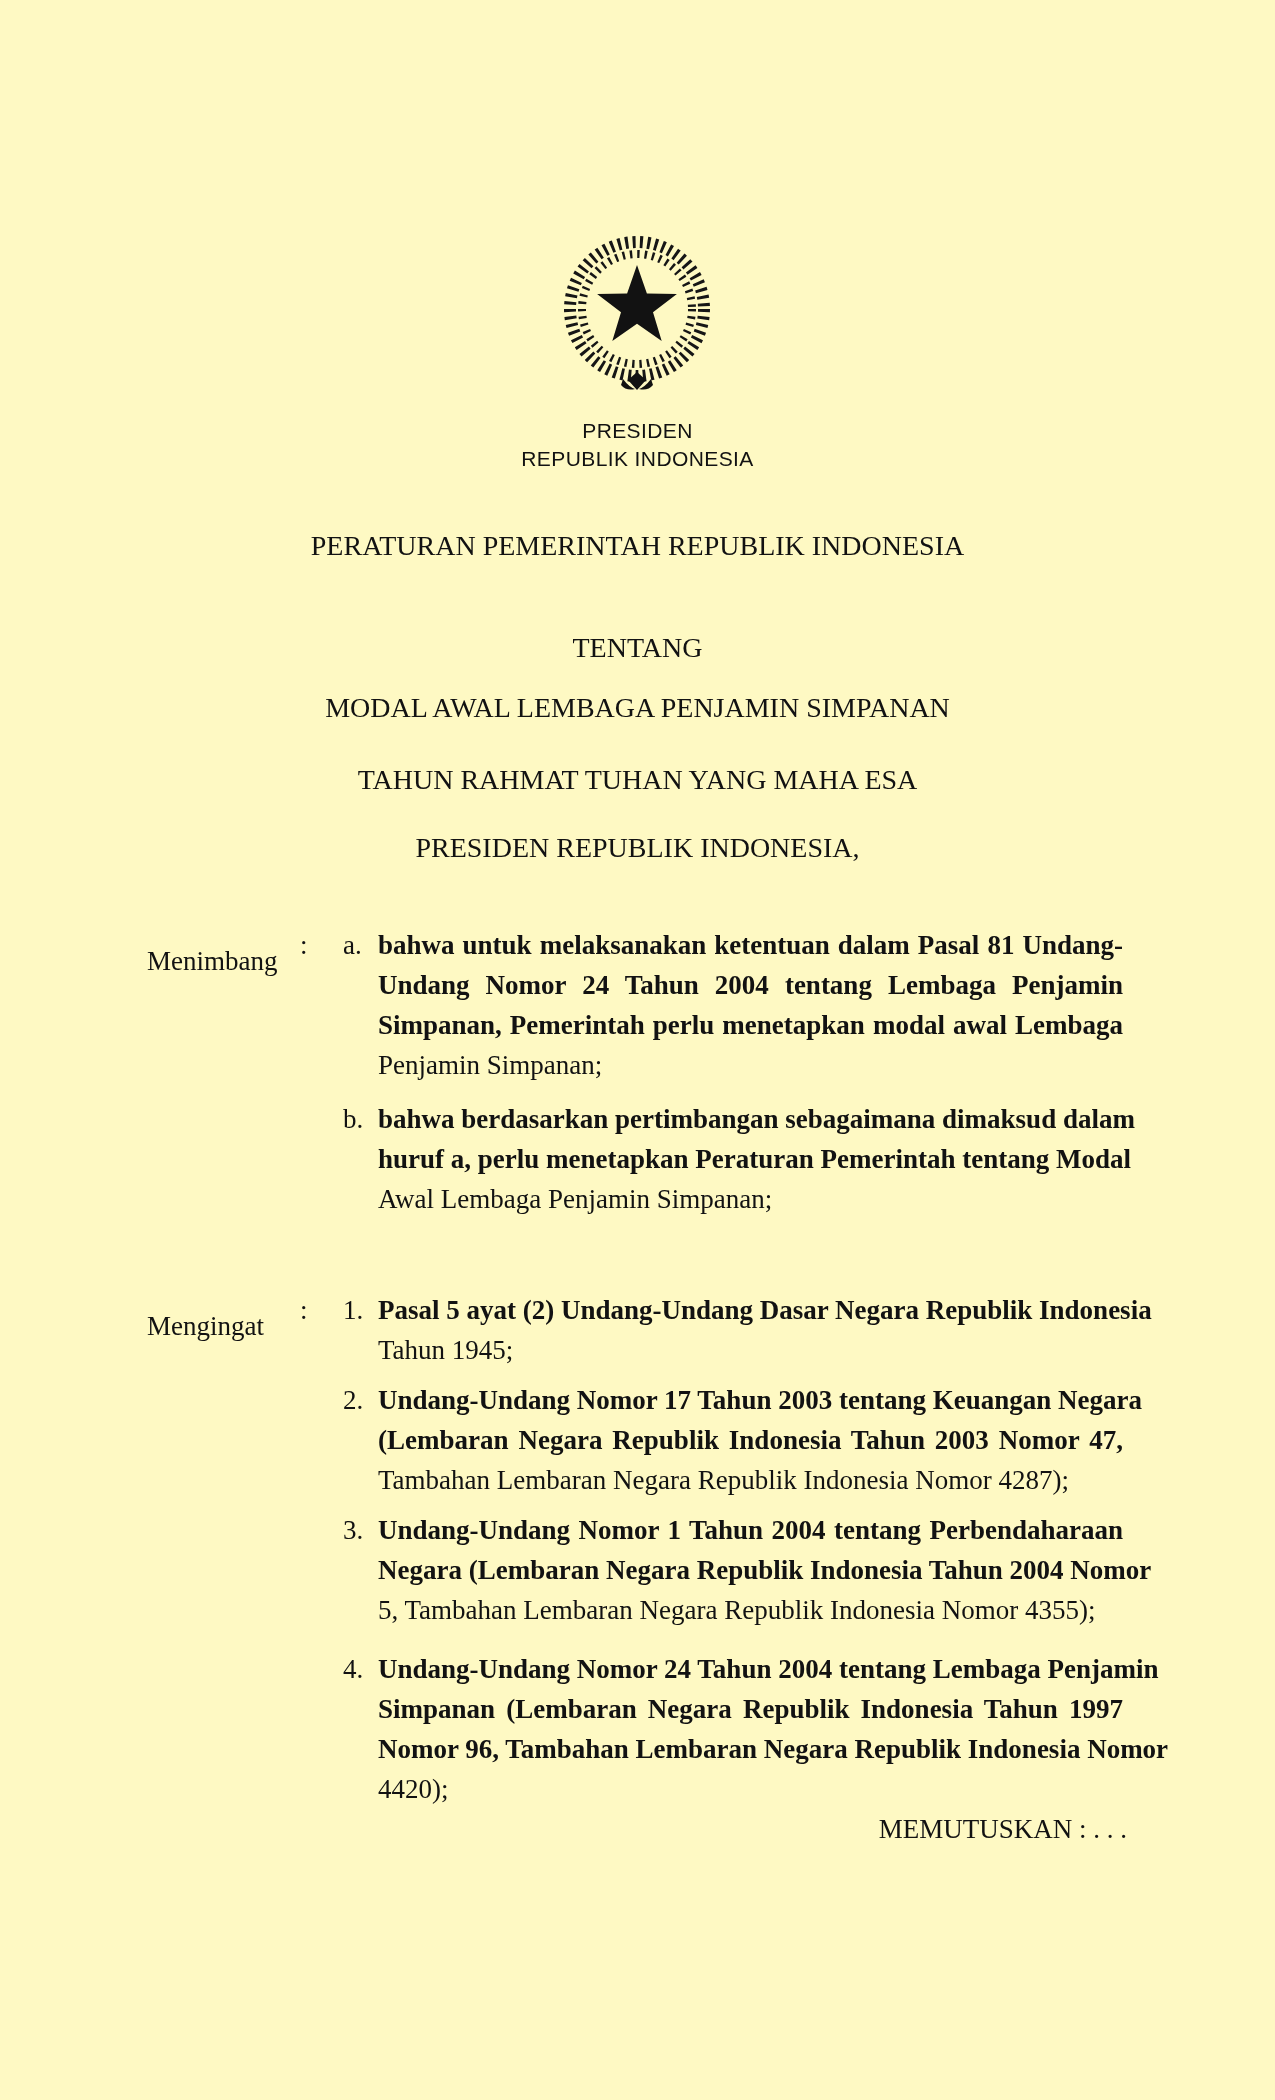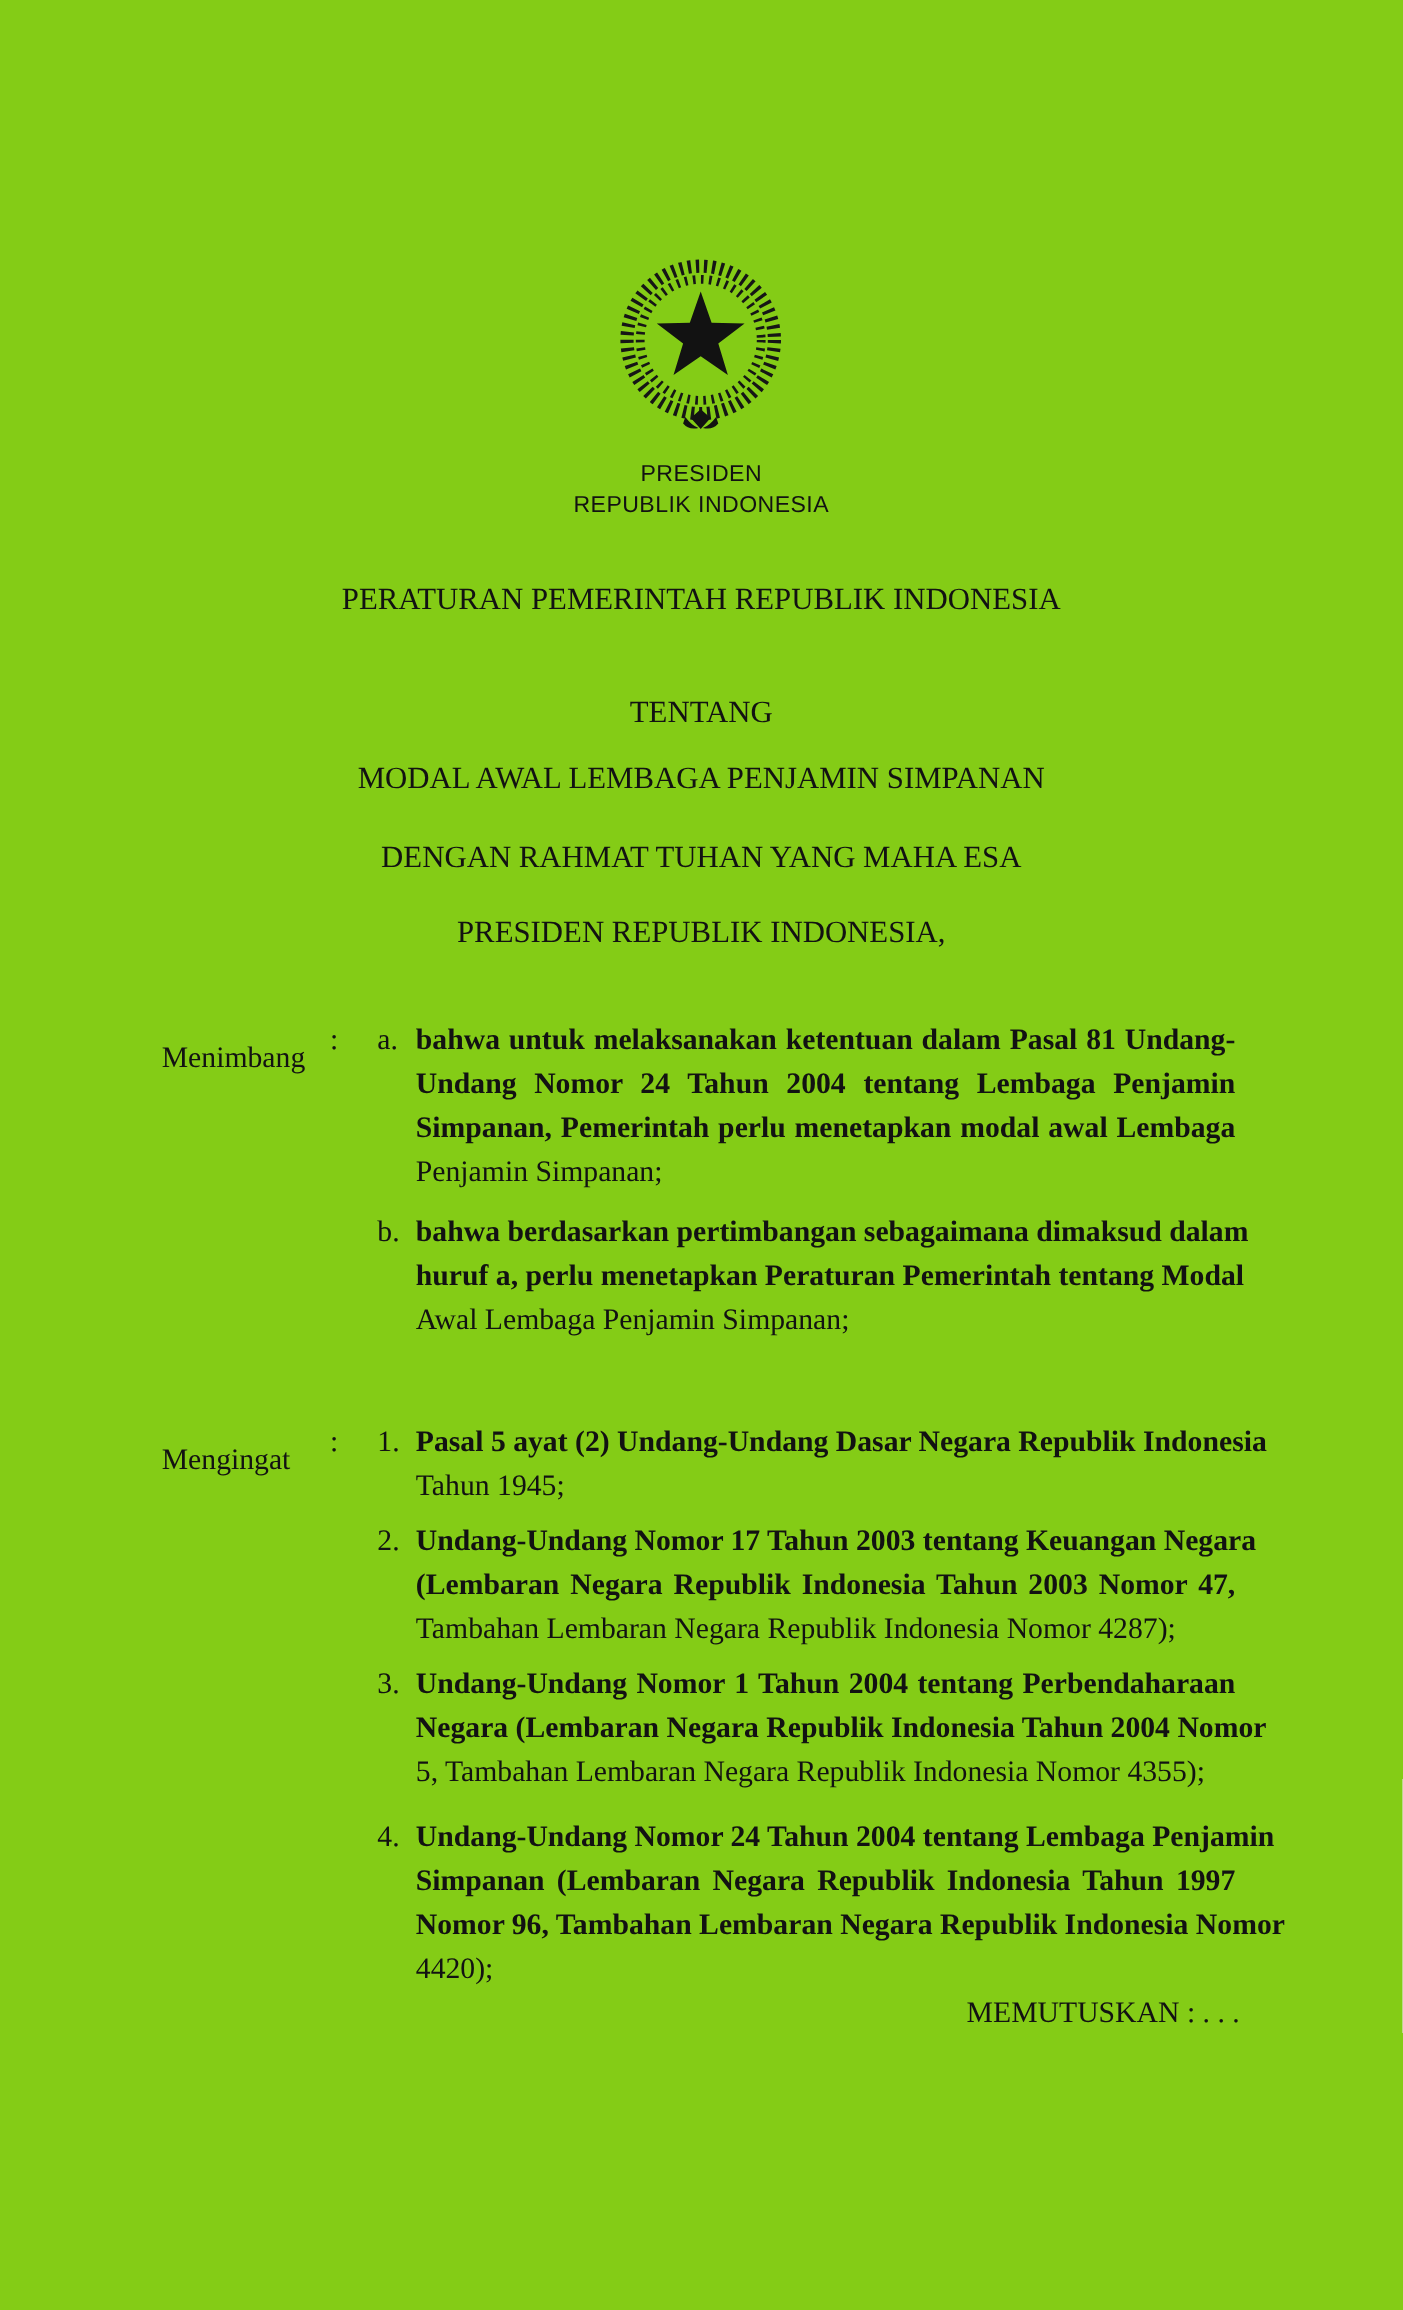--- a/index.html
+++ b/index.html
@@ -1,17 +1,17 @@
 <!DOCTYPE html>
 <html><head>
 <meta charset="utf-8">
 <style>
   html,body{margin:0;padding:0;background:#e8e8e8;}
   .page{
-    position:relative;width:1275px;height:2100px;background:#84cc16;
+    position:relative;width:1275px;height:2100px;background:#fef9c3;
     font-family:"Liberation Serif","DejaVu Serif",serif;color:#121212;
     overflow:hidden;margin:0 auto;
   }
   .seal{position:absolute;left:557px;top:229px;width:160px;height:166px;}
   .letterhead{
     position:absolute;left:0;top:417px;width:1275px;text-align:center;
     font-family:"Liberation Sans","DejaVu Sans",sans-serif;
     font-size:21px;line-height:28px;letter-spacing:0.4px;
   }
   .t{
@@ -41,21 +41,21 @@
   </svg>
 
   <div class="letterhead">
     <div>PRESIDEN</div>
     <div>REPUBLIK INDONESIA</div>
   </div>
 
   <div class="t" style="top:530px">PERATURAN PEMERINTAH REPUBLIK INDONESIA</div>
   <div class="t" style="top:632px">TENTANG</div>
   <div class="t" style="top:692px">MODAL AWAL LEMBAGA PENJAMIN SIMPANAN</div>
-  <div class="t" style="top:764px">DENGAN RAHMAT TUHAN YANG MAHA ESA</div>
+  <div class="t" style="top:764px">TAHUN RAHMAT TUHAN YANG MAHA ESA</div>
   <div class="t" style="top:832px">PRESIDEN REPUBLIK INDONESIA,</div>
 
   <div class="lbl" style="top:925px">Menimbang</div>
   <div class="col" style="top:925px">:</div>
 
   <div class="mk" style="top:925px">a.</div>
   <div class="para" style="top:925px">
     <div class="ln just">bahwa untuk melaksanakan ketentuan dalam  Pasal  81 Undang-</div>
     <div class="ln just">Undang Nomor 24 Tahun 2004 tentang Lembaga Penjamin</div>
     <div class="ln just">Simpanan, Pemerintah perlu menetapkan modal awal Lembaga</div>

